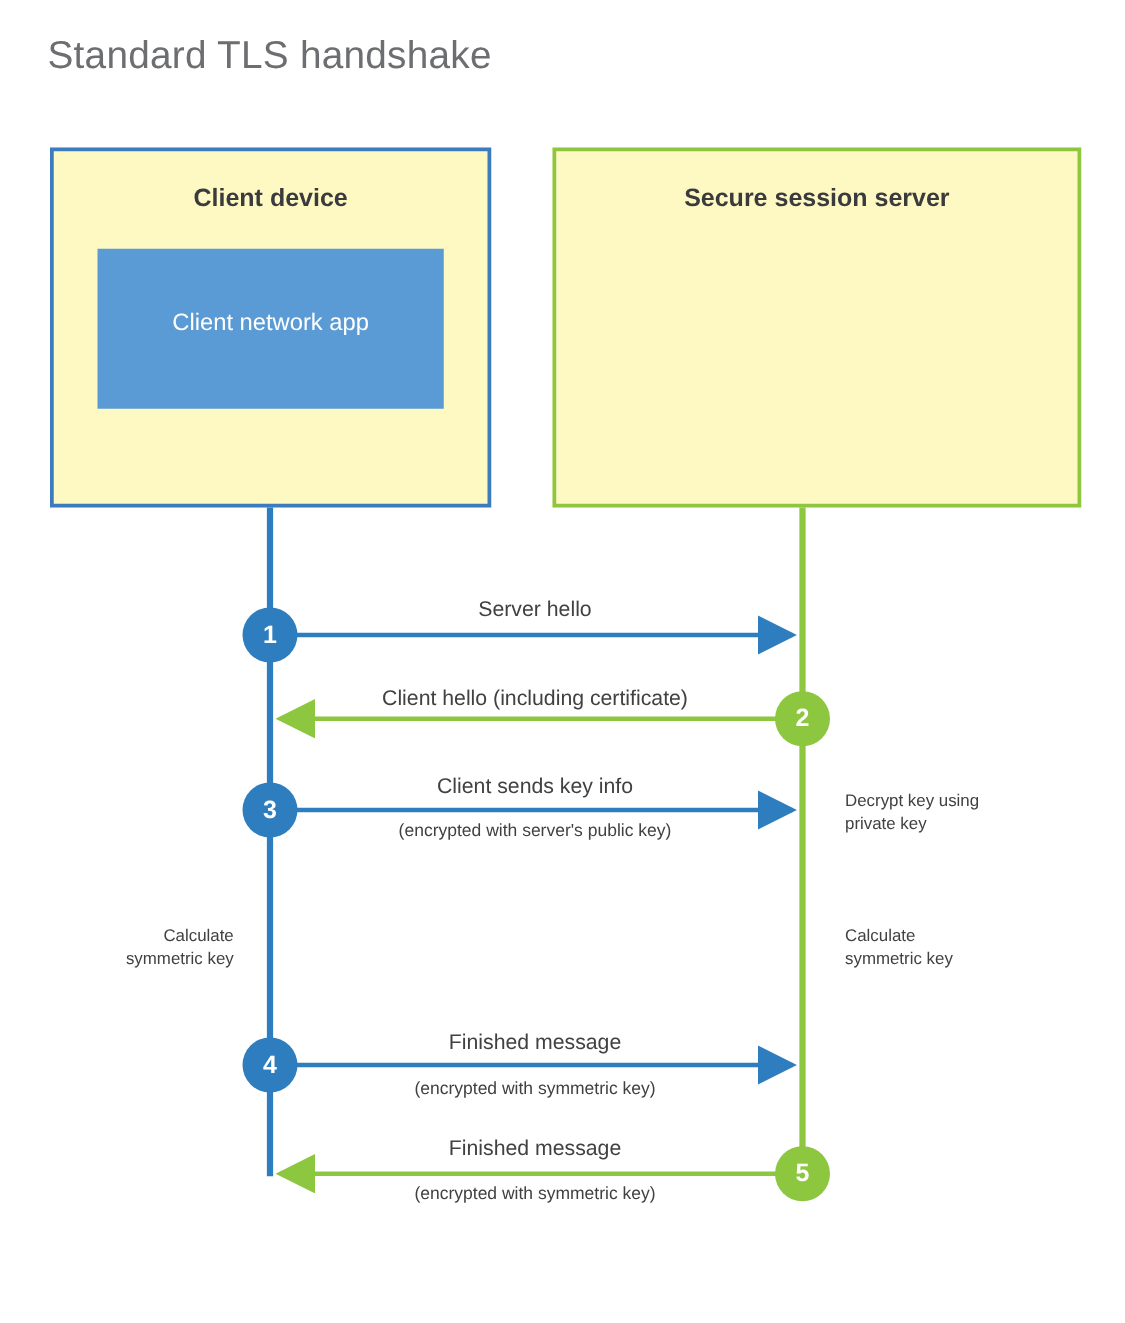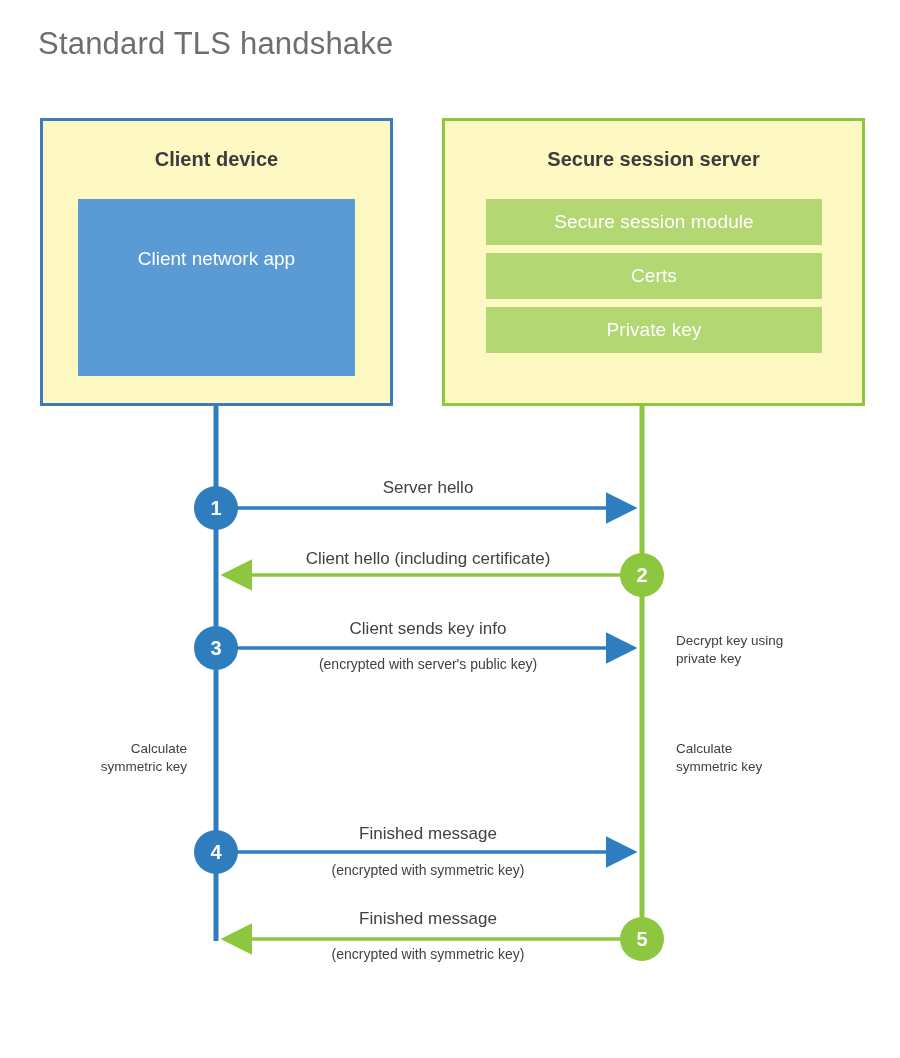--- a/index.html
+++ b/index.html
@@ -61,21 +61,21 @@
     color: #3b3b3d;
     white-space: nowrap;
   }
 
   
   .client-app {
     position: absolute;
     left: 35px;
     top: 78px;
     width: 277px;
-    height: 177px;
+    height: 128px;
     background: #5b9bd5;
   }
   .client-app-label {
     position: absolute;
     left: 14px;
     right: 14px;
     top: 48px;
     text-align: center;
     font-size: 19px;
     font-weight: 300;
@@ -167,25 +167,20 @@
 
 <div class="party-box client">
   <div class="party-title">Client device</div>
   <div class="client-app">
     <div class="client-app-label">Client network app</div>
   </div>
 </div>
 
 <div class="party-box server">
   <div class="party-title">Secure session server</div>
-  <div class="server-bars">
-    <div class="server-bar">Secure session module</div>
-    <div class="server-bar">Certs</div>
-    <div class="server-bar">Private key</div>
-  </div>
 </div>
 
 <div class="seq">
   <svg width="900" height="1058" viewBox="0 0 900 1058">
     <defs>
       <marker id="arrow-blue" markerWidth="9" markerHeight="9" refX="8" refY="4.5" orient="auto" markerUnits="strokeWidth">
         <path d="M0,0 L9,4.5 L0,9 z" fill="#2e7ebf"></path>
       </marker>
       <marker id="arrow-green" markerWidth="9" markerHeight="9" refX="8" refY="4.5" orient="auto" markerUnits="strokeWidth">
         <path d="M0,0 L9,4.5 L0,9 z" fill="#8dc63f"></path>

